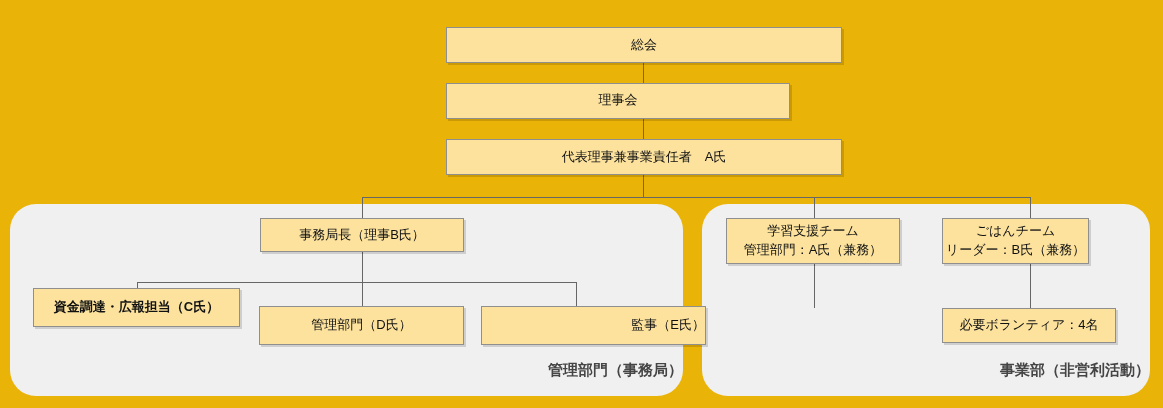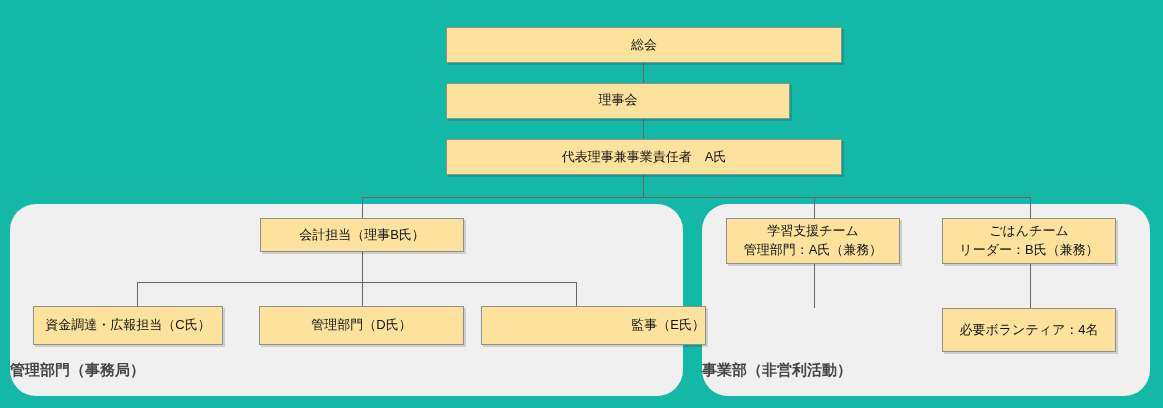--- a/index.html
+++ b/index.html
@@ -1,20 +1,20 @@
 <!DOCTYPE html>
 <html><head>
 <meta charset="utf-8">
 <style>
   html, body { margin: 0; padding: 0; background: #ffffff; }
   .stage {
     position: relative;
     width: 1163px;
     height: 408px;
-    background: #14b8a6;
+    background: #eab308;
     font-family: "Liberation Sans", "DejaVu Sans", sans-serif;
     overflow: hidden;
   }
   .panel {
     position: absolute;
     background: #f0f0f0;
     border-radius: 26px;
   }
   .node {
     position: absolute;
@@ -32,21 +32,21 @@
     box-sizing: border-box;
   }
   .line {
     position: absolute;
     background: #666666;
   }
   .vline { width: 1px; }
   .hline { height: 1px; }
   .caption {
     position: absolute;
-    text-align: left;
+    text-align: right;
     font-size: 15px;
     font-weight: bold;
     color: #454545;
   }
 </style>
 </head>
 <body>
 
 <div class="stage">
 
@@ -71,39 +71,39 @@
     <span>総会</span>
   </div>
   <div class="node" style="left:446px; top:83px; width:344px; height:36px;font-family:Liberation Mono, monospace;">
     <span>理事会</span>
   </div>
   <div class="node" style="left:446px; top:139px; width:396px; height:36px;align-items:center;">
     <span>代表理事兼事業責任者　A氏</span>
   </div>
 
   <div class="node" style="left:260px; top:218px; width:204px; height:34px;">
-    <span>会計担当（理事B氏）</span>
+    <span>事務局長（理事B氏）</span>
   </div>
-  <div class="node" style="left:33px; top:306px; width:190px; height:39px;">
+  <div class="node" style="left:33px; top:288px; width:207px; height:39px;font-weight:bold;">
     <span>資金調達・広報担当（C氏）</span>
   </div>
   <div class="node" style="left:259px; top:306px; width:205px; height:39px;">
     <span>管理部門（D氏）</span>
   </div>
   <div class="node" style="left:481px; top:306px; width:225px; height:39px;align-items:flex-end;">
     <span>監事（E氏）</span>
   </div>
   <div class="caption" style="left:10px; top:361px; width:673px;">管理部門（事務局）</div>
 
   <div class="node" style="left:726px; top:218px; width:174px; height:46px;">
     <span>学習支援チーム</span>
     <span>管理部門：A氏（兼務）</span>
   </div>
-  <div class="node" style="left:942px; top:218px; width:174px; height:46px;">
+  <div class="node" style="left:942px; top:218px; width:147px; height:46px;">
     <span>ごはんチーム</span>
     <span>リーダー：B氏（兼務）</span>
   </div>
-  <div class="node" style="left:942px; top:308px; width:174px; height:44px;">
+  <div class="node" style="left:942px; top:308px; width:174px; height:35px;">
     <span>必要ボランティア：4名</span>
   </div>
   <div class="caption" style="left:702px; top:361px; width:448px;">事業部（非営利活動）</div>
 
 </div>
 
 </body></html>

